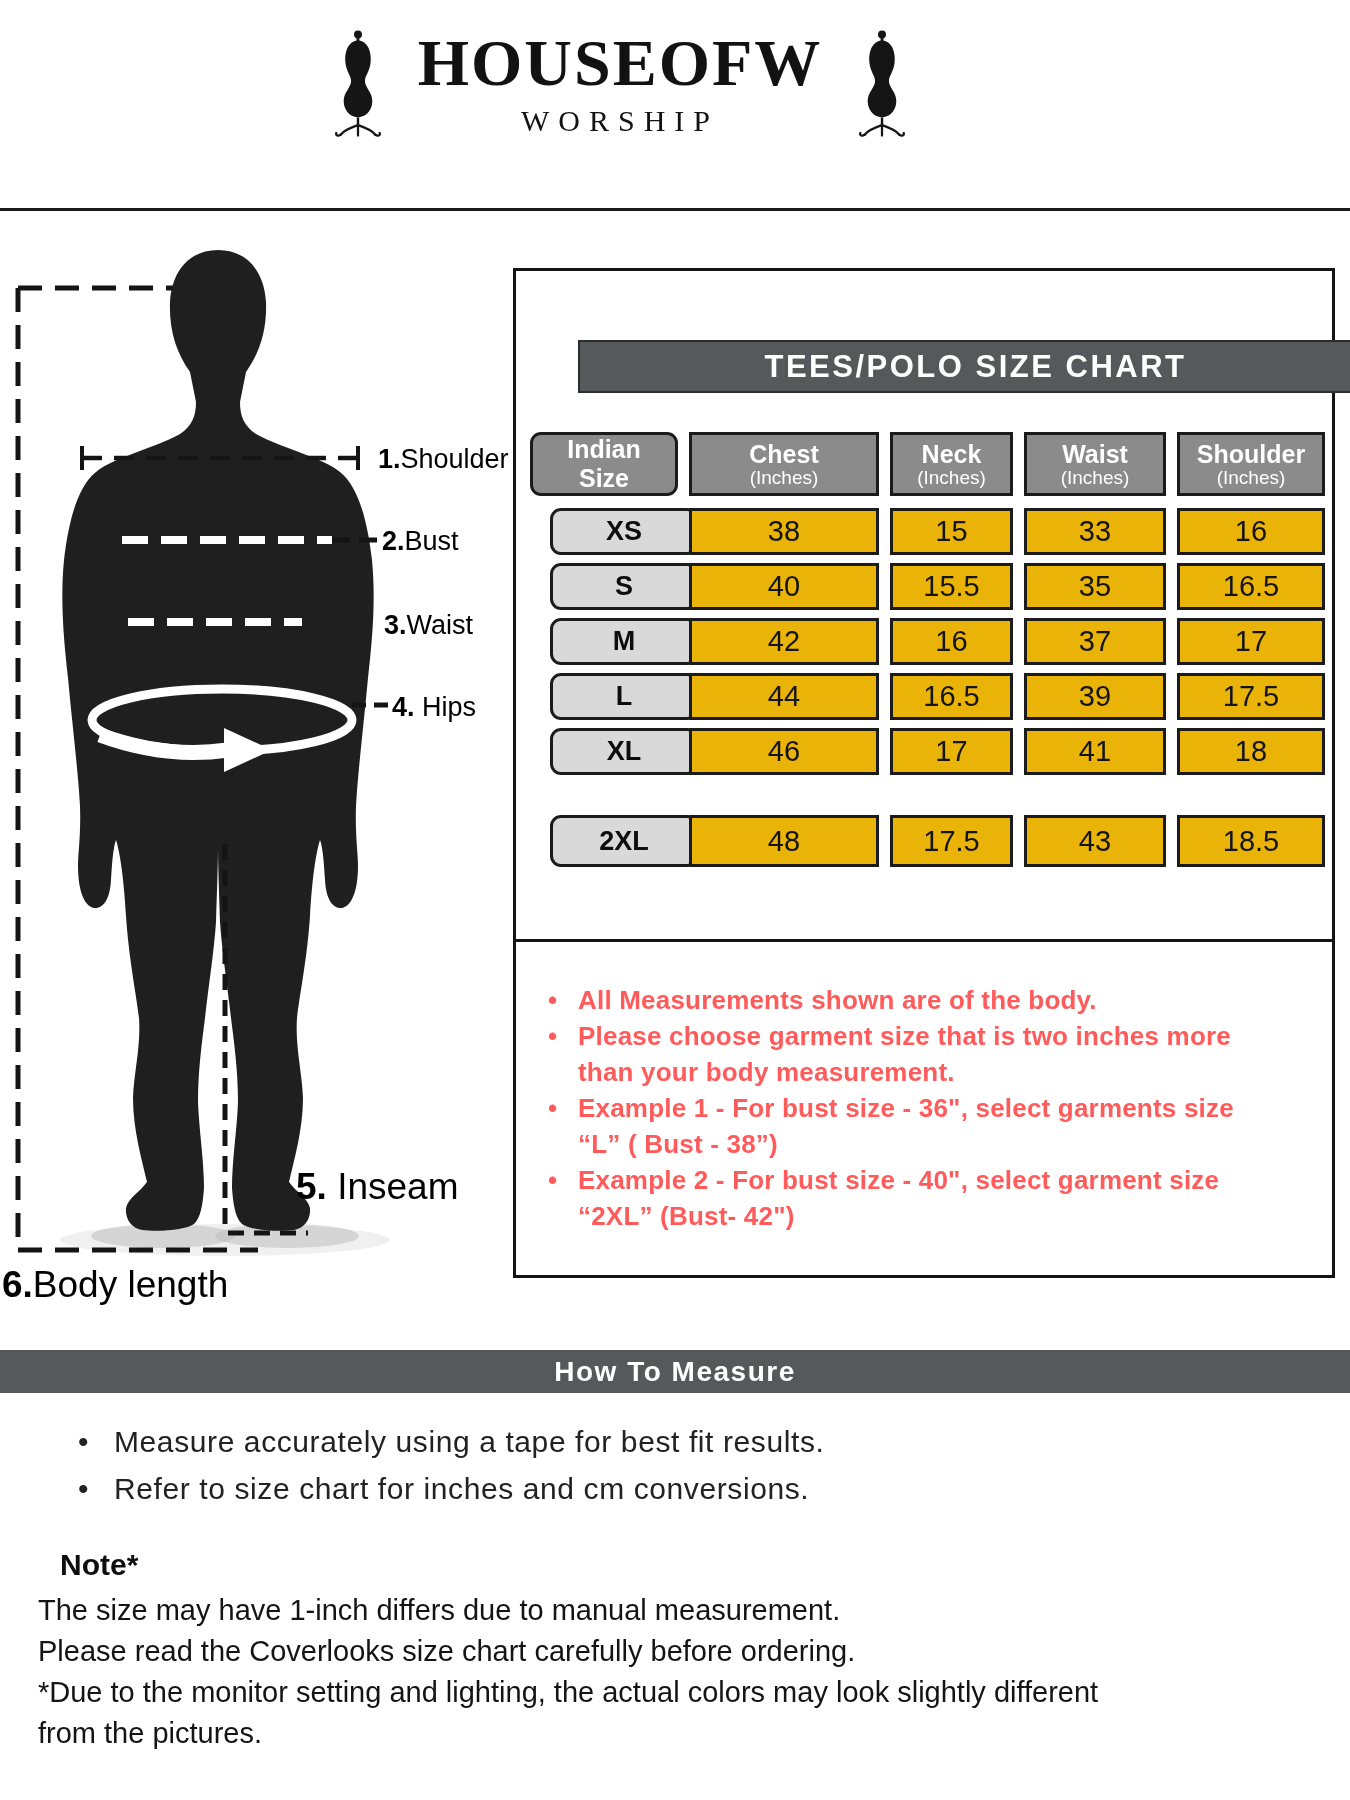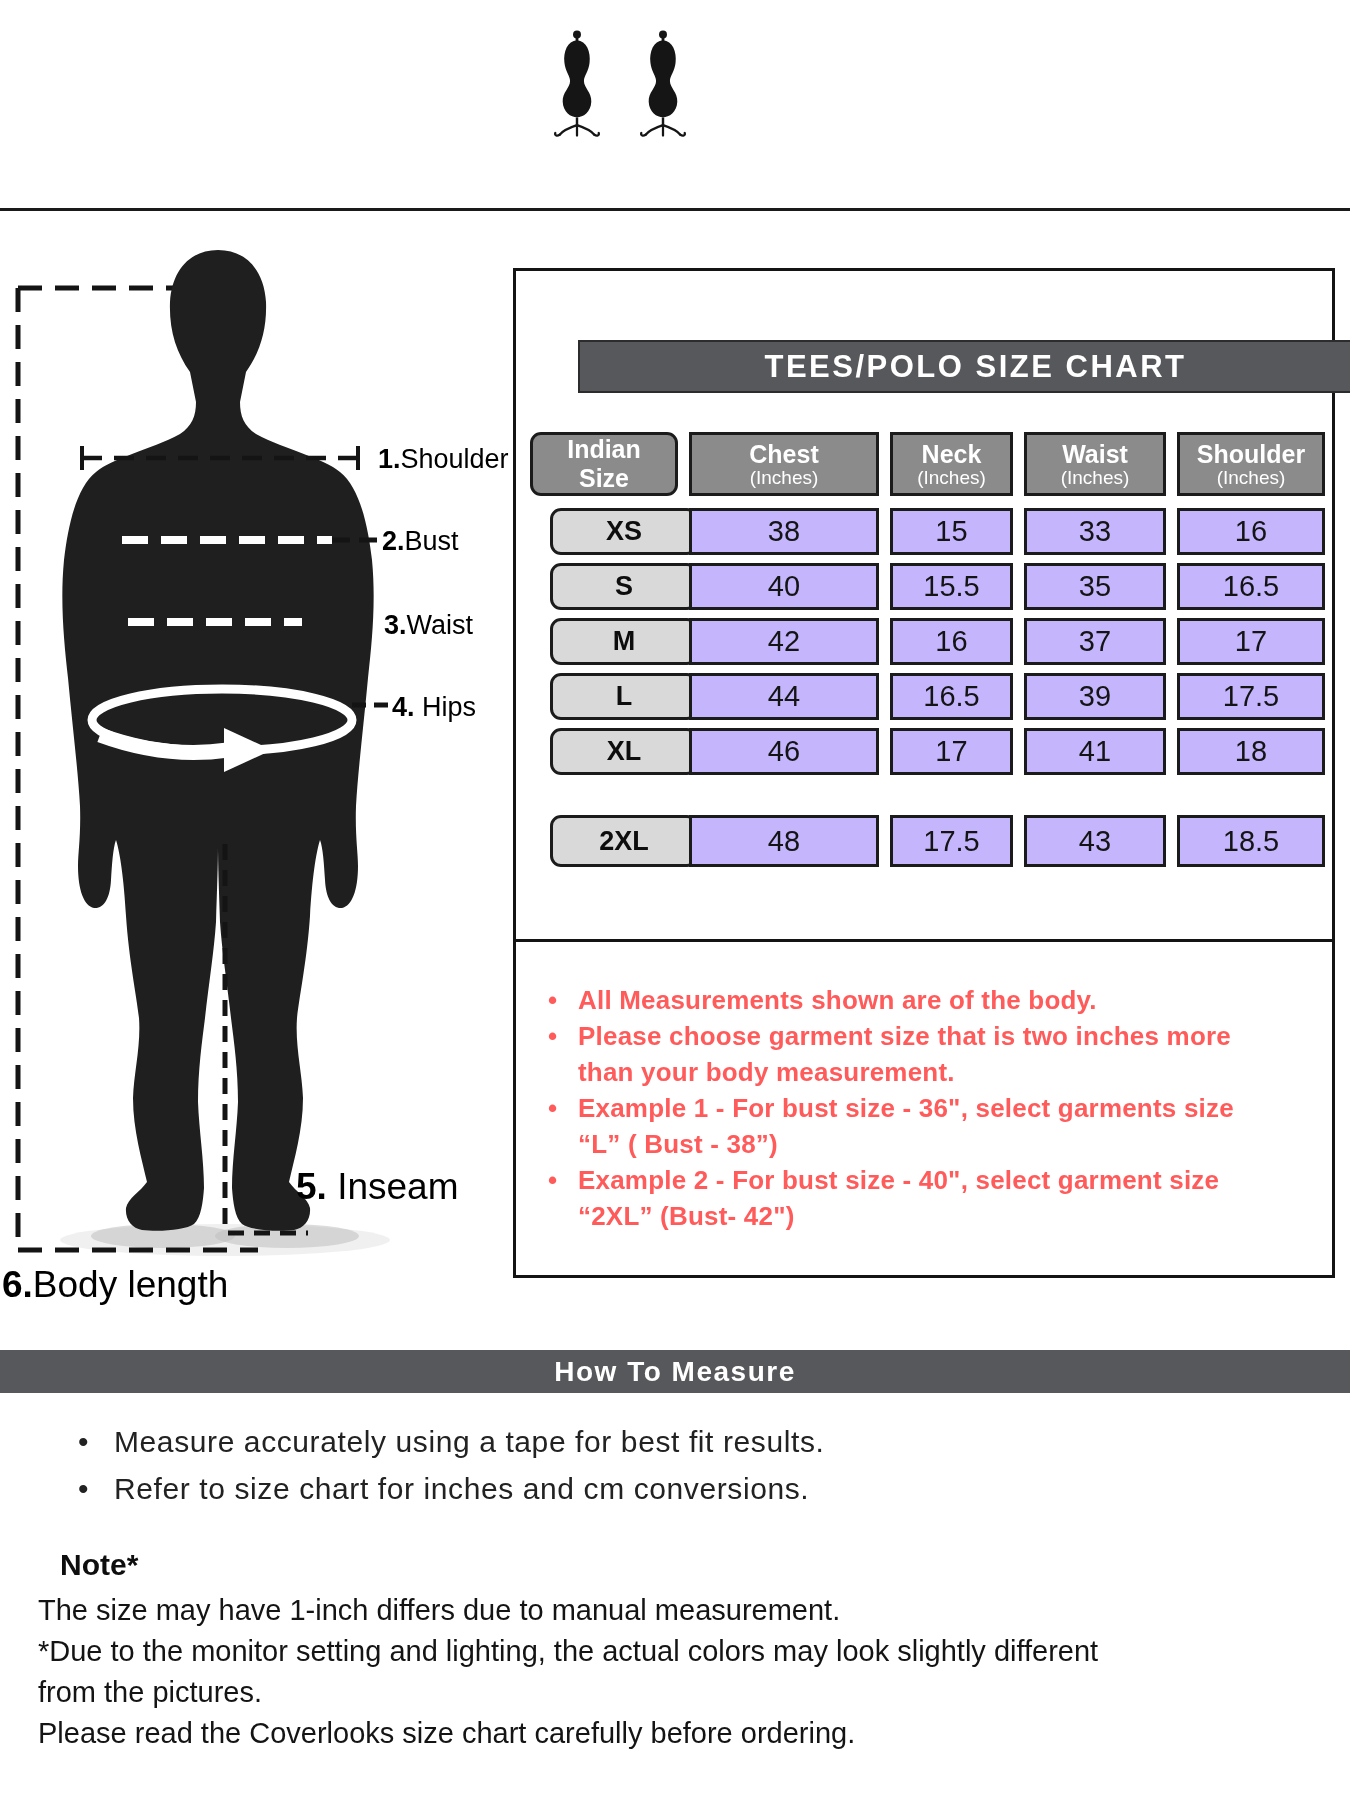--- a/index.html
+++ b/index.html
@@ -31,21 +31,21 @@
                color:#fff;font-weight:700;font-size:31px;letter-spacing:2.5px;margin-left:48px;}
   .trow{position:absolute;left:530px;width:795px;}
   .cell{position:absolute;top:0;height:100%;box-sizing:border-box;border:3px solid #1b1b1b;
         display:flex;flex-direction:column;align-items:center;justify-content:center;text-align:center;}
   .c0{left:0;width:148px;border-radius:11px;}   .c1{left:159px;width:190px;} .c2{left:360px;width:123px;}
   .c3{left:494px;width:142px;} .c4{left:647px;width:148px;}
   .hcell{background:#8B8B8B;color:#fff;}
   .hcell .l1{font-weight:700;font-size:25px;line-height:1.15;}
   .hcell .l2{font-weight:400;font-size:19px;line-height:1.05;}
   .scell{background:#D9D9D9;color:#0d0d0d;font-weight:700;font-size:27px;margin-left:20px;}
-  .vcell{background:#c4b5fd;color:#141414;font-weight:400;font-size:29px;}
+  .vcell{background:#eab308;color:#141414;font-weight:400;font-size:29px;}
   .divider{position:absolute;left:513px;top:939px;width:822px;height:3px;background:#141414;}
 
   
   .red-notes{position:absolute;left:548px;top:982px;width:730px;color:#FF5B5B;}
   .rn-item{display:flex;align-items:flex-start;}
   .rn-dot{width:30px;font-size:26px;font-weight:700;line-height:36px;}
   .rn-text{width:690px;font-size:26px;font-weight:700;line-height:36px;letter-spacing:.2px;}
 
   
   .htm-bar{position:absolute;left:0;top:1350px;width:100%;height:43px;background:#57585C;
@@ -75,20 +75,24 @@
         <rect x="28.6" y="101" width="2.8" height="11"></rect>
       </g>
       <g fill="none" stroke="#151515" stroke-width="2.6" stroke-linecap="round">
         <path d="M30,110 C21,113 14,116 10,121"></path>
         <path d="M30,110 C39,113 46,116 50,121"></path>
         <path d="M30,110 L30,122"></path>
         <path d="M10,121 c-3,2 -6,1 -5,-2"></path>
         <path d="M50,121 c3,2 6,1 5,-2"></path>
       </g>
     </svg>
+    <div class="brand-block">
+      <div class="brand-name">HOUSEOFW</div>
+      <div class="brand-sub">WORSHIP</div>
+    </div>
     <svg width="52" height="112" viewBox="0 0 60 125">
       <g fill="#151515" stroke="none">
         <circle cx="30" cy="5.5" r="4.6"></circle>
         <rect x="28.4" y="8" width="3.2" height="5"></rect>
         <path d="M30,12 C19,13 14,25 15.5,38 C16.5,48 22,53 22,59 C22,67 13,72 13.5,83 C14,95 23,101 30,101 C37,101 46,95 46.5,83 C47,72 38,67 38,59 C38,53 43.5,48 44.5,38 C46,25 41,13 30,12 Z"></path>
         <rect x="28.6" y="101" width="2.8" height="11"></rect>
       </g>
       <g fill="none" stroke="#151515" stroke-width="2.6" stroke-linecap="round">
         <path d="M30,110 C21,113 14,116 10,121"></path>
         <path d="M30,110 C39,113 46,116 50,121"></path>
@@ -295,17 +299,17 @@
     </div>
     <div class="mb-item">
       <div class="mb-dot">•</div>
       <div>Refer to size chart for inches and cm conversions.</div>
     </div>
   </div>
 
   <div class="note-heading">Note*</div>
   <div class="note-body">
     <div>The size may have 1-inch differs due to manual measurement.</div>
+    <div>Please read the Coverlooks size chart carefully before ordering.</div>
     <div>*Due to the monitor setting and lighting, the actual colors may look slightly different from the pictures.</div>
-    <div>Please read the Coverlooks size chart carefully before ordering.</div>
   </div>
 
 </div>
 
 </body></html>

